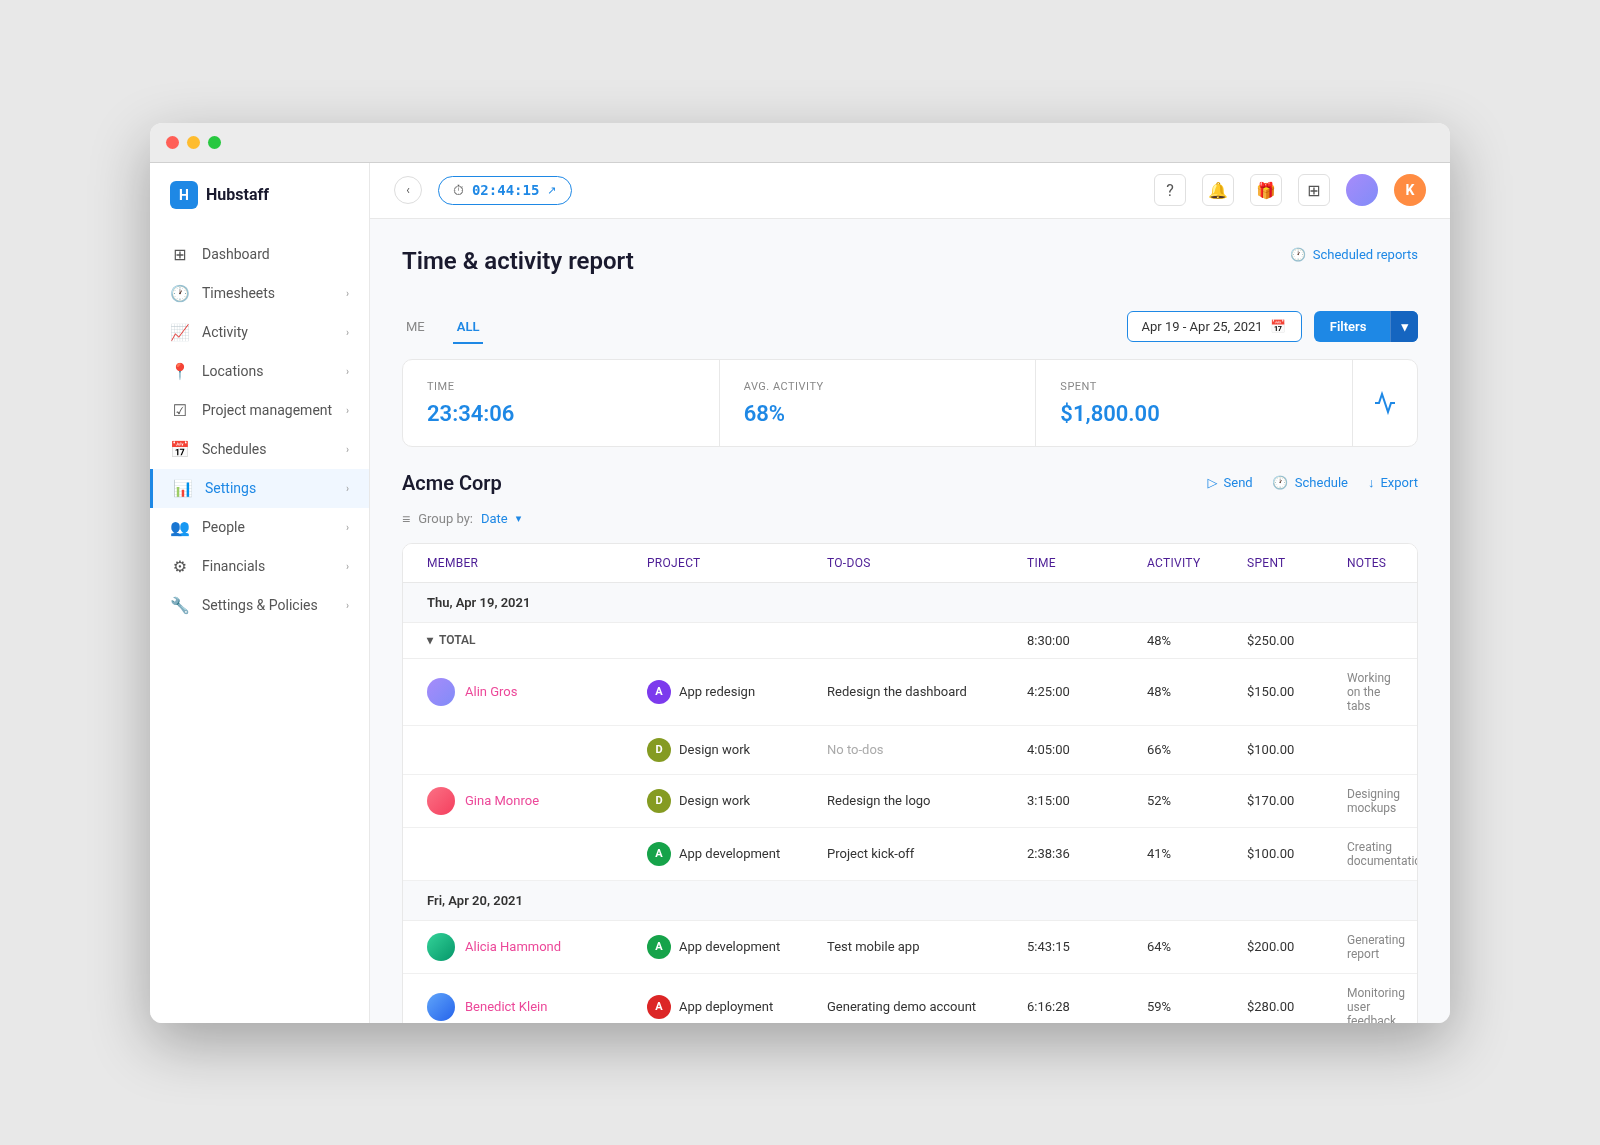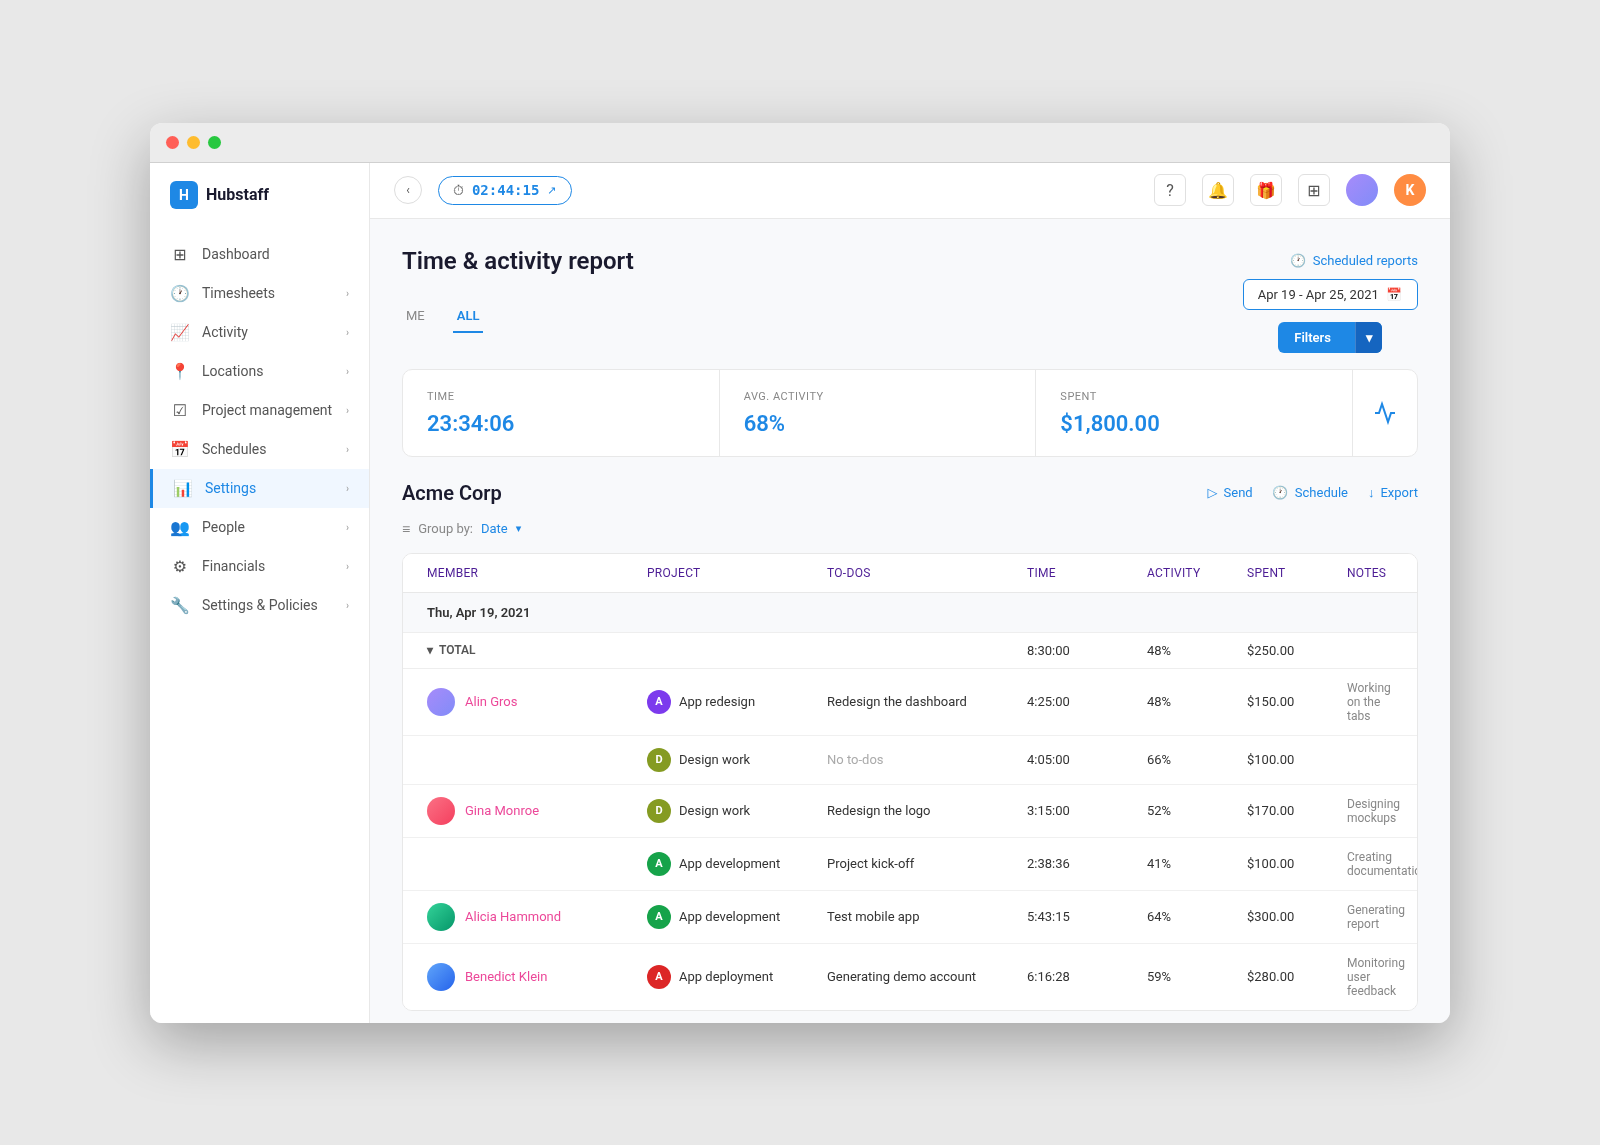--- a/index.html
+++ b/index.html
@@ -172,23 +172,23 @@
       cursor: pointer;
     }
     
     .content {
       flex: 1;
       overflow-y: auto;
       padding: 28px 32px;
     }
     .page-header {
       display: flex;
-      align-items: center;
+      align-items: flex-start;
       justify-content: space-between;
-      margin-bottom: 4px;
+      margin-bottom: 36px;
     }
     .page-title {
       font-size: 24px;
       font-weight: 600;
       color: #1a1a2e;
     }
     .scheduled-link {
       display: flex;
       align-items: center;
       gap: 6px;
@@ -216,21 +216,20 @@
       color: #1e88e5;
       border-bottom: 2px solid #1e88e5;
       font-weight: 600;
     }
     .filters-row {
       display: flex;
       align-items: center;
       justify-content: flex-end;
       gap: 12px;
       margin-bottom: 20px;
-      flex-direction: column;
     }
     .date-picker {
       display: flex;
       align-items: center;
       gap: 8px;
       border: 1.5px solid #1e88e5;
       border-radius: 6px;
       padding: 7px 14px;
       background: #fff;
       font-size: 13px;
@@ -673,34 +672,35 @@
               <div class="project-badge badge-green">A</div>
               <span class="project-name">App development</span>
             </div>
             <div class="todo-cell">Project kick-off</div>
             <div class="time-cell">2:38:36</div>
             <div class="activity-cell">41%</div>
             <div class="spent-cell">$100.00</div>
             <div class="notes-cell">Creating documentation</div>
           </div>
 
+          <div class="date-group-header">Fri, Apr 20, 2021</div>
 
           <div class="data-row">
             <div class="member-cell">
               <div class="member-avatar avatar-alicia"></div>
               <span class="member-name">Alicia Hammond</span>
             </div>
             <div class="project-cell">
               <div class="project-badge badge-green">A</div>
               <span class="project-name">App development</span>
             </div>
             <div class="todo-cell">Test mobile app</div>
             <div class="time-cell">5:43:15</div>
             <div class="activity-cell">64%</div>
-            <div class="spent-cell">$300.00</div>
+            <div class="spent-cell">$200.00</div>
             <div class="notes-cell">Generating report</div>
           </div>
 
           <div class="data-row">
             <div class="member-cell">
               <div class="member-avatar avatar-benedict"></div>
               <span class="member-name">Benedict Klein</span>
             </div>
             <div class="project-cell">
               <div class="project-badge badge-red">A</div>

